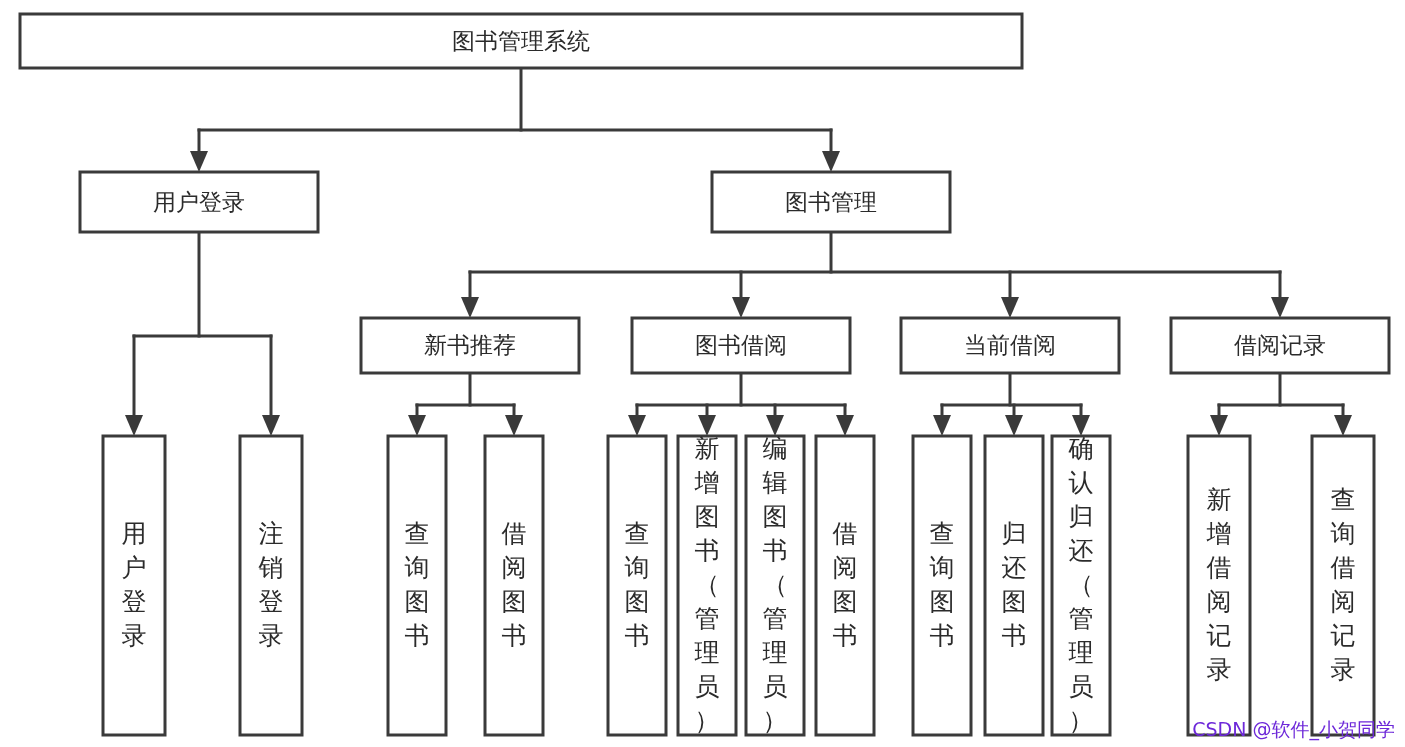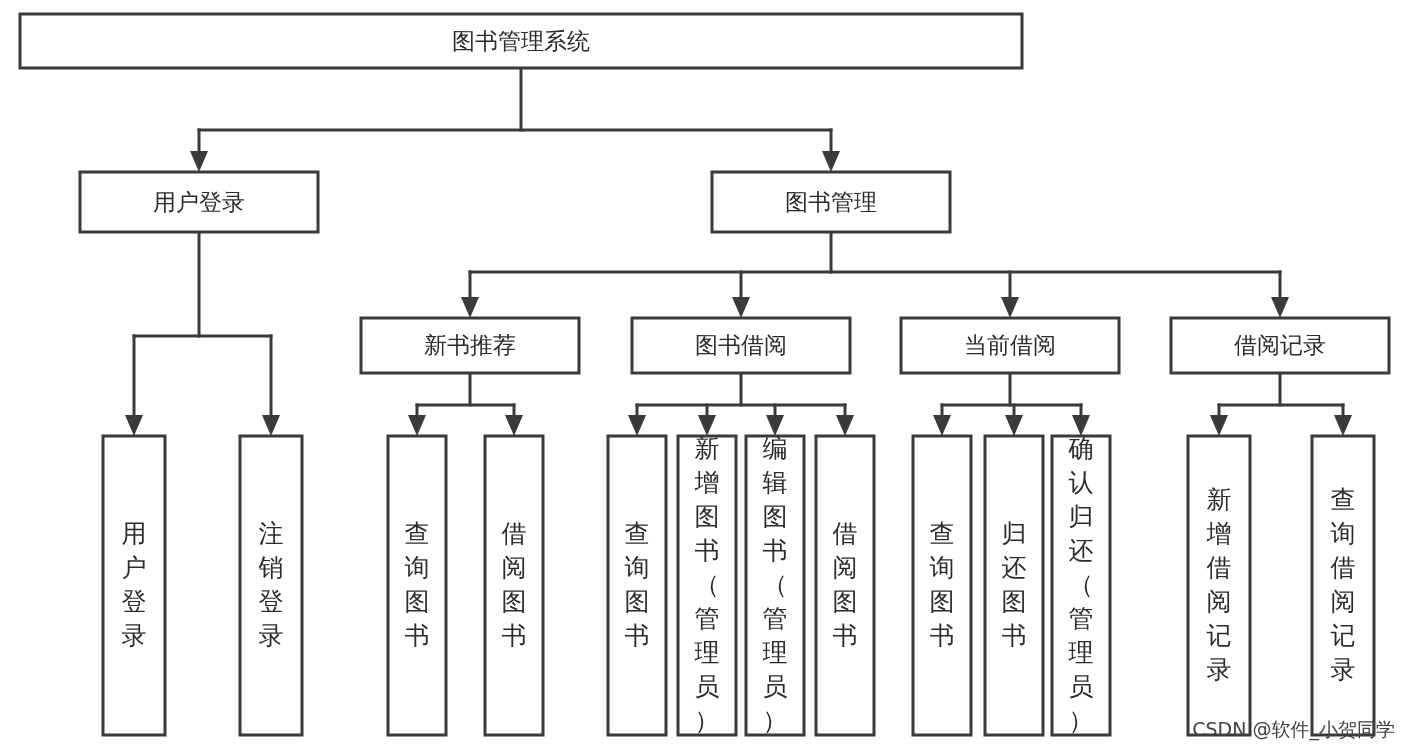--- a/index.html
+++ b/index.html
@@ -48,21 +48,21 @@
     font-size: 25px;
     font-family: "DejaVu Sans", "Liberation Sans", sans-serif;
     text-anchor: middle;
     dominant-baseline: middle;
   }
   .watermark {
     position: absolute;
     right: 10px;
     bottom: 4px;
     font-size: 19px;
-    color: #404040;
+    color: #6d28d9;
     font-family: "DejaVu Sans", "Liberation Sans", sans-serif;
     white-space: nowrap;
     user-select: none;
   }
 </style>
 </head>
 <body>
 
 <div id="diagram-root">
   <svg id="diagram-svg" width="1405" height="747" viewBox="0 0 1405 747" xmlns="http://www.w3.org/2000/svg">

